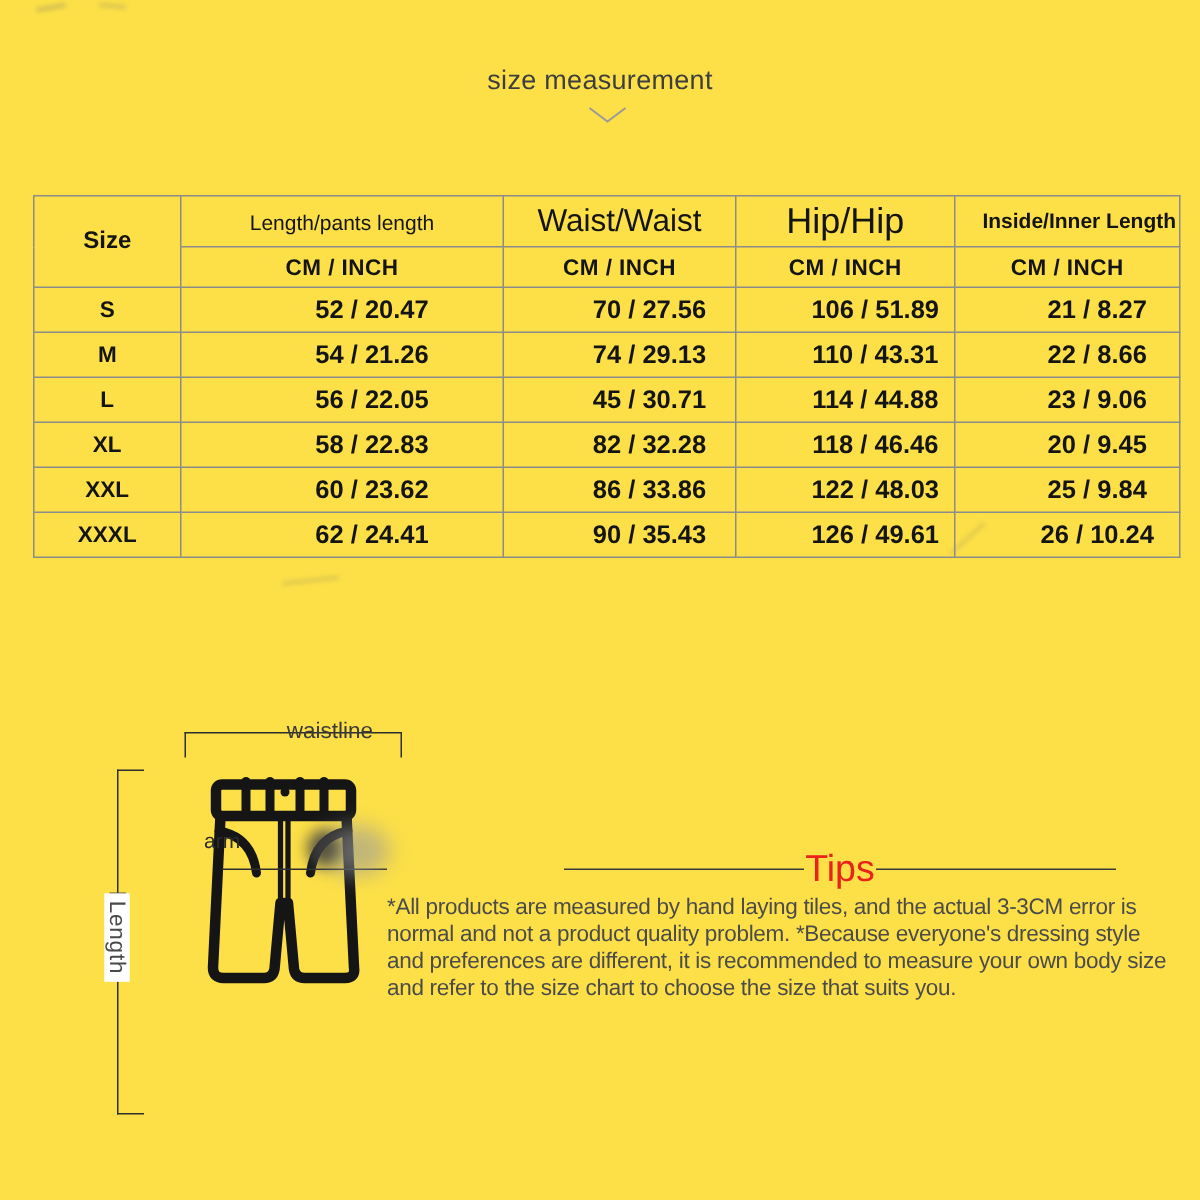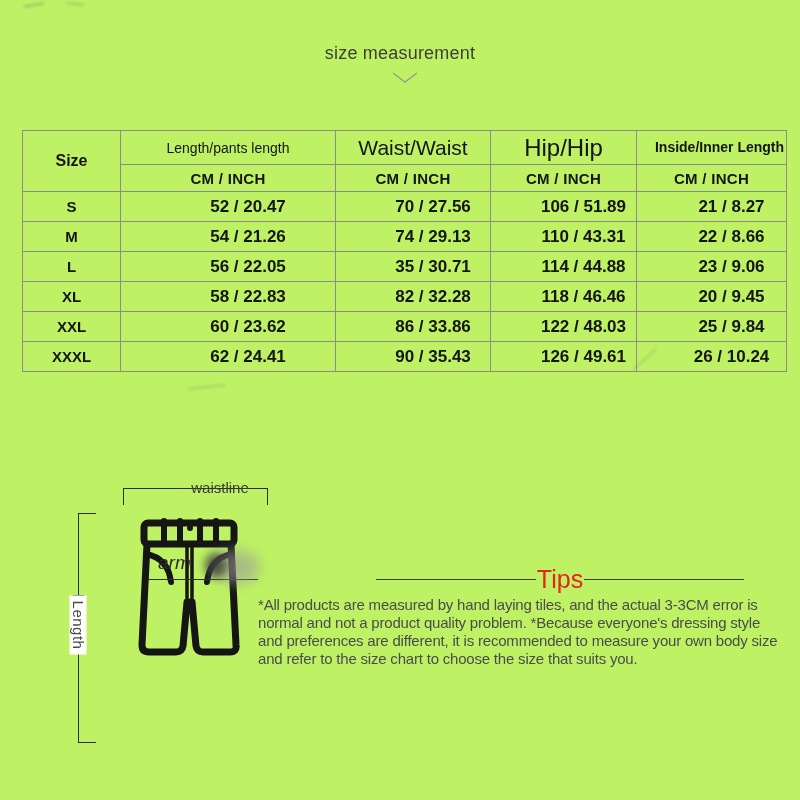--- a/index.html
+++ b/index.html
@@ -1,17 +1,17 @@
 <!DOCTYPE html>
 <html><head>
 <meta charset="utf-8">
 <style>
   * { margin:0; padding:0; box-sizing:border-box; }
   body { background:#fff; font-family:"Liberation Sans", sans-serif; }
-  .page { position:relative; width:800px; height:800px; background:#bef264; overflow:hidden; }
+  .page { position:relative; width:800px; height:800px; background:#fde047; overflow:hidden; }
 
   
   .title { position:absolute; top:43px; left:0; width:100%; text-align:center;
            font-size:18px; color:#3e3e3e; letter-spacing:.2px; }
   .chevron { position:absolute; top:70px; left:392px; }
 
   
   table.size-table { position:absolute; left:22px; top:130px; width:764px;
                      border-collapse:collapse; table-layout:fixed; }
   .size-table th, .size-table td { border:1px solid #8c8c8c; text-align:center;
@@ -36,21 +36,21 @@
                    border-right:1.5px solid #2e2e2e; }
   .waist-label { position:absolute; left:150px; top:19px; width:140px; text-align:center;
                  font-size:15px; color:#3a3a3a; }
   .len-bracket { position:absolute; left:78px; top:53px; width:18px; height:230px;
                  border-top:1.5px solid #2e2e2e; border-left:1.5px solid #2e2e2e;
                  border-bottom:1.5px solid #2e2e2e; }
   .len-tick { position:absolute; left:73px; width:11px; height:0; border-top:1.5px solid #555; }
   .len-label { position:absolute; left:78px; top:165px; transform:translate(-50%,-50%) rotate(90deg);
                background:#fff; padding:0 5px; font-size:15px; color:#4a4a4a; letter-spacing:.5px; }
   .pants { position:absolute; left:138px; top:58px; width:102px; height:140px; }
-  .arm-label { position:absolute; left:158px; top:92px; font-size:19px; color:#2b2b2b;font-style:italic; }
+  .arm-label { position:absolute; left:136px; top:92px; font-size:14px; color:#2b2b2b; }
   .arm-line { position:absolute; left:148px; top:119px; width:110px; height:0;
               border-top:1.5px solid #2e2e2e; }
   .smudge-core { position:absolute; left:205px; top:93px; width:22px; height:25px;
                  background:#3d3d3d; border-radius:50%; filter:blur(5px); opacity:.85; }
   .smudge-halo { position:absolute; left:214px; top:90px; width:46px; height:34px;
                  background:#9a9a9a; border-radius:50%; filter:blur(7px); opacity:.6; }
 
   
   .tips-head { position:absolute; left:376px; top:564px; width:368px; height:30px;
                display:flex; align-items:center; gap:1px; }
@@ -117,21 +117,21 @@
       <tr>
         <td class="td-sz">M</td>
         <td class="td-val">54 / 21.26</td>
         <td class="td-val">74 / 29.13</td>
         <td class="td-val">110 / 43.31</td>
         <td class="td-val">22 / 8.66</td>
       </tr>
       <tr>
         <td class="td-sz">L</td>
         <td class="td-val">56 / 22.05</td>
-        <td class="td-val">35 / 30.71</td>
+        <td class="td-val">45 / 30.71</td>
         <td class="td-val">114 / 44.88</td>
         <td class="td-val">23 / 9.06</td>
       </tr>
       <tr>
         <td class="td-sz">XL</td>
         <td class="td-val">58 / 22.83</td>
         <td class="td-val">82 / 32.28</td>
         <td class="td-val">118 / 46.46</td>
         <td class="td-val">20 / 9.45</td>
       </tr>

